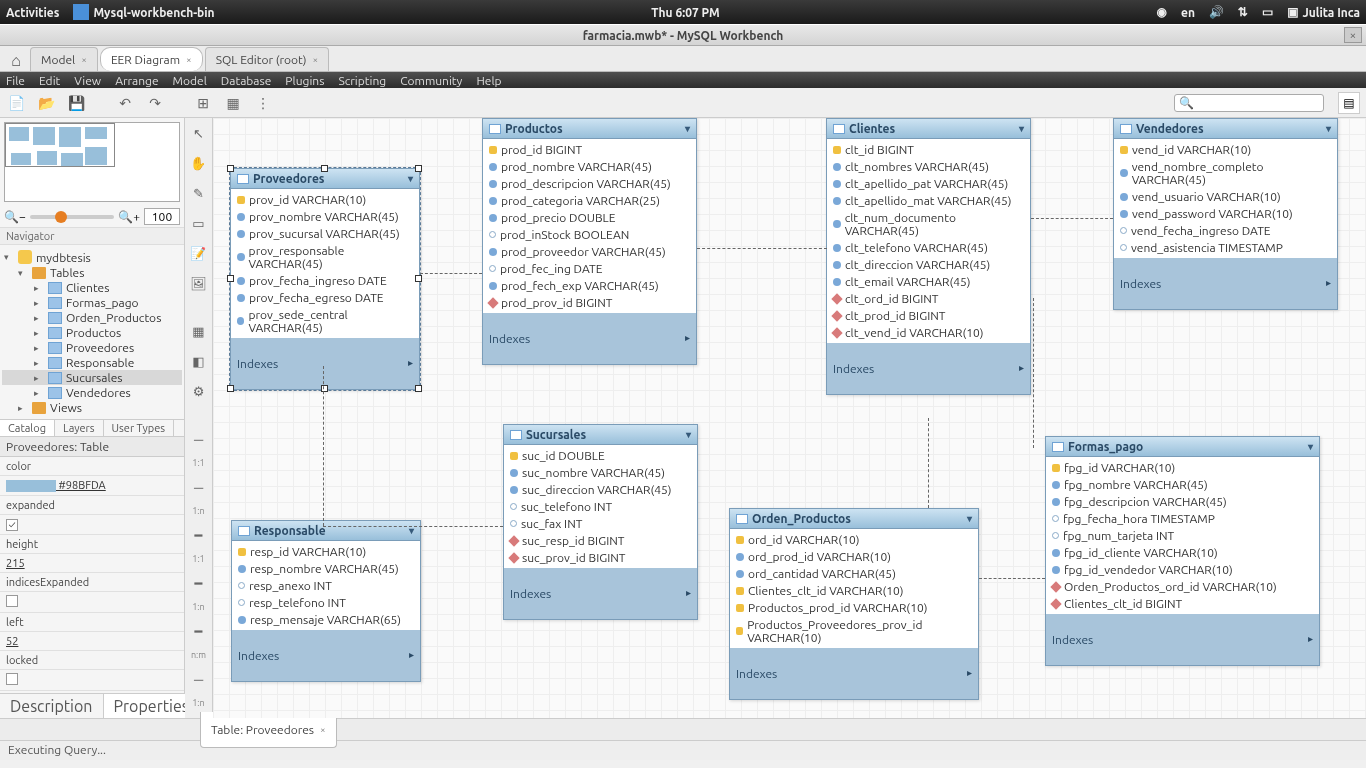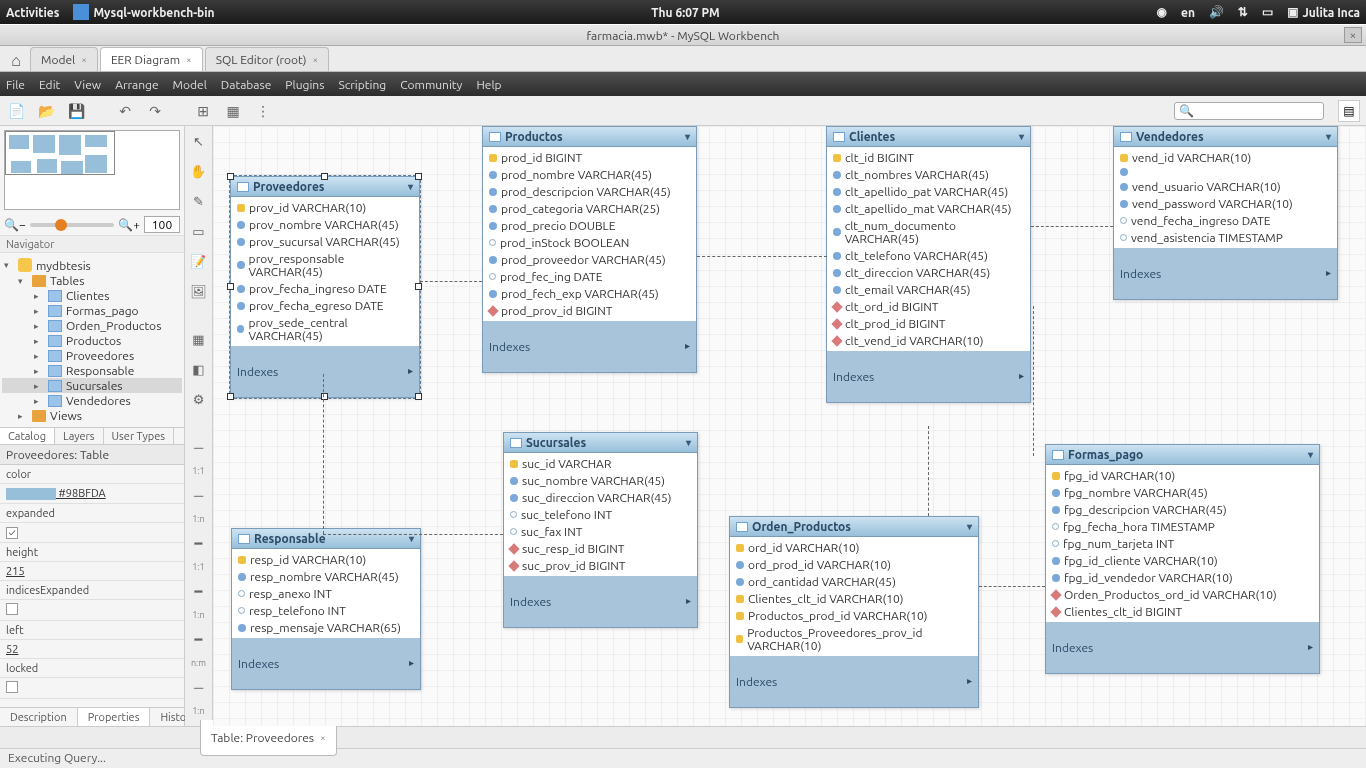--- a/index.html
+++ b/index.html
@@ -5,32 +5,32 @@
 * { margin: 0; padding: 0; box-sizing: border-box; font-family: "Ubuntu", "Liberation Sans", Arial, sans-serif; font-size: 12px; }
 body { width: 1366px; height: 768px; background: #f0f0f0; overflow: hidden; }
 
 
 .os-bar { height: 24px; background: linear-gradient(#3a3a3a,#1a1a1a); color: #eee; display: flex; align-items: center; padding: 0 6px; gap: 14px; font-weight: bold; }
 .os-bar .spacer { flex: 1; }
 .os-bar .item { display: flex; align-items: center; gap: 4px; }
 .os-bar .icon-sq { width: 16px; height: 16px; background:#4a90d9; display:inline-block; }
 
 .os-titlebar { height: 22px; background: linear-gradient(#e8e8e8,#d4d4d4); display:flex; align-items:center; justify-content:center; border-top:1px solid #fff; border-bottom:1px solid #aaa; position:relative;}
-.os-titlebar .title{ font-weight:normal; color:#444;}
+.os-titlebar .title{ font-weight:bold; color:#444;}
 .os-titlebar .close { position:absolute; right:4px; width:18px; height:16px; background:#ccc; border:1px solid #999; text-align:center; line-height:14px; color:#666;}
 
 
 .tab-row { height: 26px; background:#ececec; display:flex; align-items:flex-end; border-bottom:1px solid #bbb; padding-left:4px; gap:2px;}
 .home-icon { width:24px; height:22px; display:flex; align-items:center; justify-content:center; color:#555; font-size:16px;}
 .tab { height:24px; padding:0 10px; display:flex; align-items:center; gap:6px; border:1px solid #bbb; border-bottom:none; border-radius:4px 4px 0 0; background:#e4e4e4; color:#444;}
-.tab.active{ background:#fff; }
+.tab.active{ background:#fff;border-radius:10px; }
 .tab .x{ color:#888; font-size:10px;}
 
 
-.menu-bar { height:24px; background:linear-gradient(#505050,#2c2c2c); display:flex; align-items:center; padding:0 6px; gap:14px; color:#ddd;}
+.menu-bar { height:16px; background:linear-gradient(#505050,#2c2c2c); display:flex; align-items:center; padding:0 6px; gap:14px; color:#ddd;}
 .menu-bar span{cursor:default;}
 
 
 .toolbar { height:30px; background:#efefef; border-bottom:1px solid #ccc; display:flex; align-items:center; padding:0 6px; gap:8px;}
 .tbtn { width:22px; height:22px; display:flex; align-items:center; justify-content:center; color:#666; font-size:14px;}
 .toolbar .search { margin-left:auto; display:flex; align-items:center; border:1px solid #aaa; border-radius:3px; padding:1px 4px; background:#fff; width:150px;}
 .toolbar .search input{ border:none; outline:none; width:120px; font-size:12px;}
 .after-search{ width:22px; height:22px; margin-left:6px; display:flex; align-items:center; justify-content:center; border:1px solid #ccc; background:#fff;}
 
 
@@ -61,21 +61,21 @@
 
 .props-title{padding:3px 6px; background:#eaeaea; border-bottom:1px solid #ccc; color:#444;}
 .props-grid{display:grid; grid-template-columns:1fr;}
 .props-grid div{padding:3px 6px; border-bottom:1px solid #e0e0e0; color:#444; font-size:11px;}
 .props-grid .val{color:#333;text-decoration:underline;}
 .color-swatch{display:inline-block;width:50px;height:12px;background:#98bfda;vertical-align:middle;}
 .checkbox{width:12px;height:12px;border:1px solid #999;display:inline-block;background:#fff;}
 .checkbox.checked::after{content:'✓';font-size:10px;color:#444;display:block;text-align:center;line-height:10px;}
 
 .bottom-tabs{display:flex; border-top:1px solid #ccc; margin-top:auto;}
-.bottom-tabs div{padding:3px 10px; font-size:11px; color:#555; border-right:1px solid #ccc;}
+.bottom-tabs div{padding:3px 10px; font-size:16px; color:#555; border-right:1px solid #ccc;}
 .bottom-tabs div.active{background:#fff;}
 
 
 .vtool { width:28px; background:#efefef; border-right:1px solid #ccc; display:flex; flex-direction:column; align-items:center; padding-top:4px; gap:8px;}
 .vbtn{width:22px;height:22px;display:flex;align-items:center;justify-content:center;color:#666;font-size:13px;}
 .vlbl{font-size:9px;color:#888;}
 
 
 .canvas { flex:1; background:#fafafa; position:relative; overflow:hidden;
 background-image: linear-gradient(#eee 1px, transparent 1px), linear-gradient(90deg, #eee 1px, transparent 1px);
@@ -480,20 +480,21 @@
           <span>Vendedores</span>
           <span class="arrow">▾</span>
         </div>
         <div class="entity-body">
           <div class="field">
             <span class="b key"></span>
             <span>vend_id VARCHAR(10)</span>
           </div>
           <div class="field">
             <span class="b blue"></span>
+            <span>vend_nombre_completo VARCHAR(45)</span>
           </div>
           <div class="field">
             <span class="b blue"></span>
             <span>vend_usuario VARCHAR(10)</span>
           </div>
           <div class="field">
             <span class="b blue"></span>
             <span>vend_password VARCHAR(10)</span>
           </div>
           <div class="field">
@@ -512,21 +513,21 @@
       </div>
     <div id="entity-sucursales" class="entity" style="left:290px;top:306px;width:195px;">
         <div class="entity-header">
           <span class="eicon"></span>
           <span>Sucursales</span>
           <span class="arrow">▾</span>
         </div>
         <div class="entity-body">
           <div class="field">
             <span class="b key"></span>
-            <span>suc_id VARCHAR</span>
+            <span>suc_id DOUBLE</span>
           </div>
           <div class="field">
             <span class="b blue"></span>
             <span>suc_nombre VARCHAR(45)</span>
           </div>
           <div class="field">
             <span class="b blue"></span>
             <span>suc_direccion VARCHAR(45)</span>
           </div>
           <div class="field">

